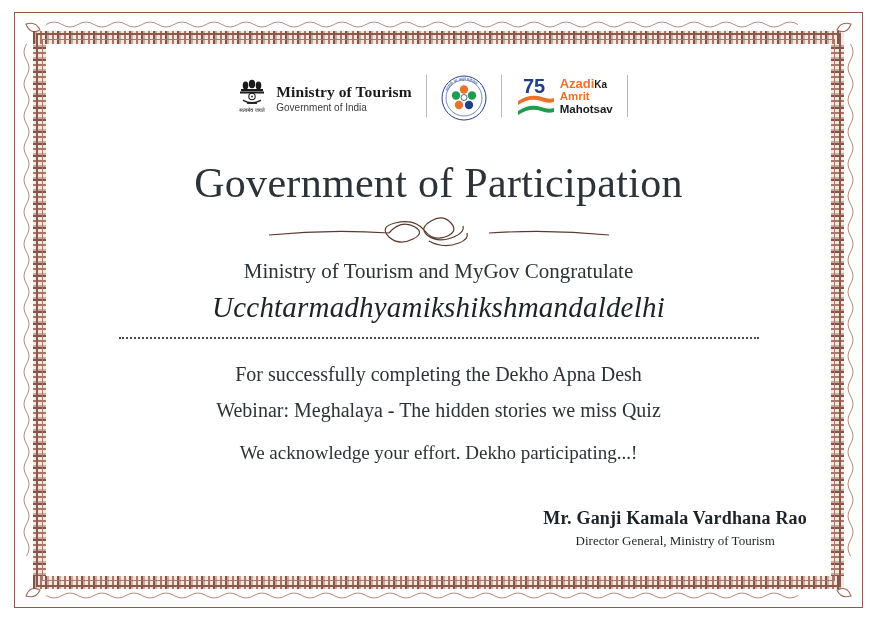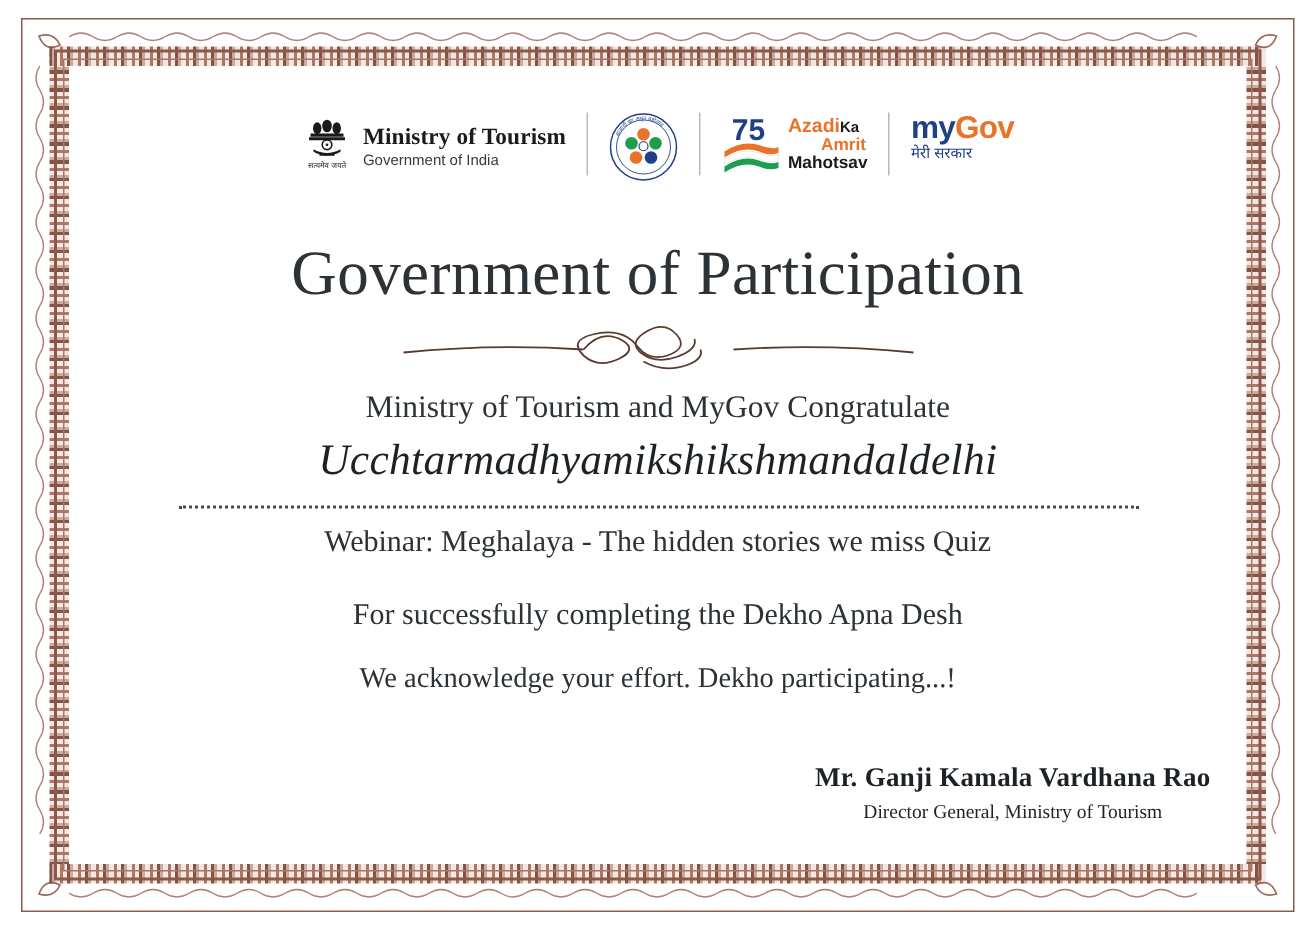--- a/index.html
+++ b/index.html
@@ -156,21 +156,21 @@
     align-items: center;
     gap: 4px;
   }
   .amrit-75 { width: 40px; height: 42px; display:block; }
   .amrit-words {
     text-align: left;
     line-height: 1.0;
   }
   .amrit-words .l1 { font-family:"Liberation Sans",sans-serif; font-size: 13px; font-weight: 700; color:#e8732a; }
   .amrit-words .l1 .ka { color:#1a1a1a; font-size: 10px; }
-  .amrit-words .l2 { font-family:"Liberation Sans",sans-serif; font-size: 11.5px; font-weight: 700; color:#e8732a; margin-top:1px;margin-left:22px; }
+  .amrit-words .l2 { font-family:"Liberation Sans",sans-serif; font-size: 11.5px; font-weight: 700; color:#e8732a; margin-top:1px; }
   .amrit-words .l3 { font-family:"Liberation Sans",sans-serif; font-size: 11.5px; font-weight: 700; color:#1a1a1a; margin-top:1px; }
 
   .mygov-block { text-align: left; line-height: 1; }
   .mygov-top { font-family:"Liberation Sans",sans-serif; font-size: 21px; font-weight: 700; color:#1f3f86; letter-spacing:-0.5px; }
   .mygov-top .gov { color:#e8732a; }
   .mygov-sub { font-family:"Liberation Sans",sans-serif; font-size: 10px; color:#1f3f86; margin-top:2px; }
 
   .title {
     font-family: "Liberation Serif", serif;
     font-size: 42px;
@@ -327,46 +327,42 @@
         </svg>
         <div class="amrit-words">
           <div class="l1"><span>Azadi</span><span class="ka">Ka</span></div>
           <div class="l2">Amrit</div>
           <div class="l3">Mahotsav</div>
         </div>
       </div>
 
       <div class="logo-sep"></div>
 
-      <div class="mygov-block">
-        <div class="mygov-top"><span>my</span><span class="gov">Gov</span></div>
-        <div class="mygov-sub">मेरी सरकार</div>
-      </div>
 
     </div>
 
     <div class="title">Government of Participation</div>
 
     <svg class="flourish" viewBox="0 0 360 40">
       <g fill="none" stroke="#5a3a30" stroke-width="1.2">
         <path d="M10 22 q60 -6 120 -2"></path>
         <path d="M230 20 q60 -4 120 2"></path>
         <path d="M130 20 q12 -14 26 -6 q10 6 -2 12 q-14 7 -24 -2 q-10 -10 6 -14 q20 -5 30 8 q8 10 20 6 q14 -5 6 -14 q-8 -9 -20 -2 q-12 7 -4 14 q10 8 24 3 q14 -5 12 -12"></path>
         <path d="M170 28 q14 8 30 2 q10 -4 8 -10"></path>
       </g>
     </svg>
 
     <div class="congrats">Ministry of Tourism and MyGov Congratulate</div>
 
     <div class="recipient">Ucchtarmadhyamikshikshmandaldelhi</div>
 
     <div class="divider"></div>
 
+    <div class="body-line first">For successfully completing the Dekho Apna Desh</div>
     <div class="body-line">Webinar: Meghalaya - The hidden stories we miss Quiz</div>
-    <div class="body-line first">For successfully completing the Dekho Apna Desh</div>
     <div class="ack">We acknowledge your effort. Dekho participating...!</div>
 
     <div class="signature">
       <div class="sig-name">Mr. Ganji Kamala Vardhana Rao</div>
       <div class="sig-role">Director General, Ministry of Tourism</div>
     </div>
 
   </div>
 </div>
 

